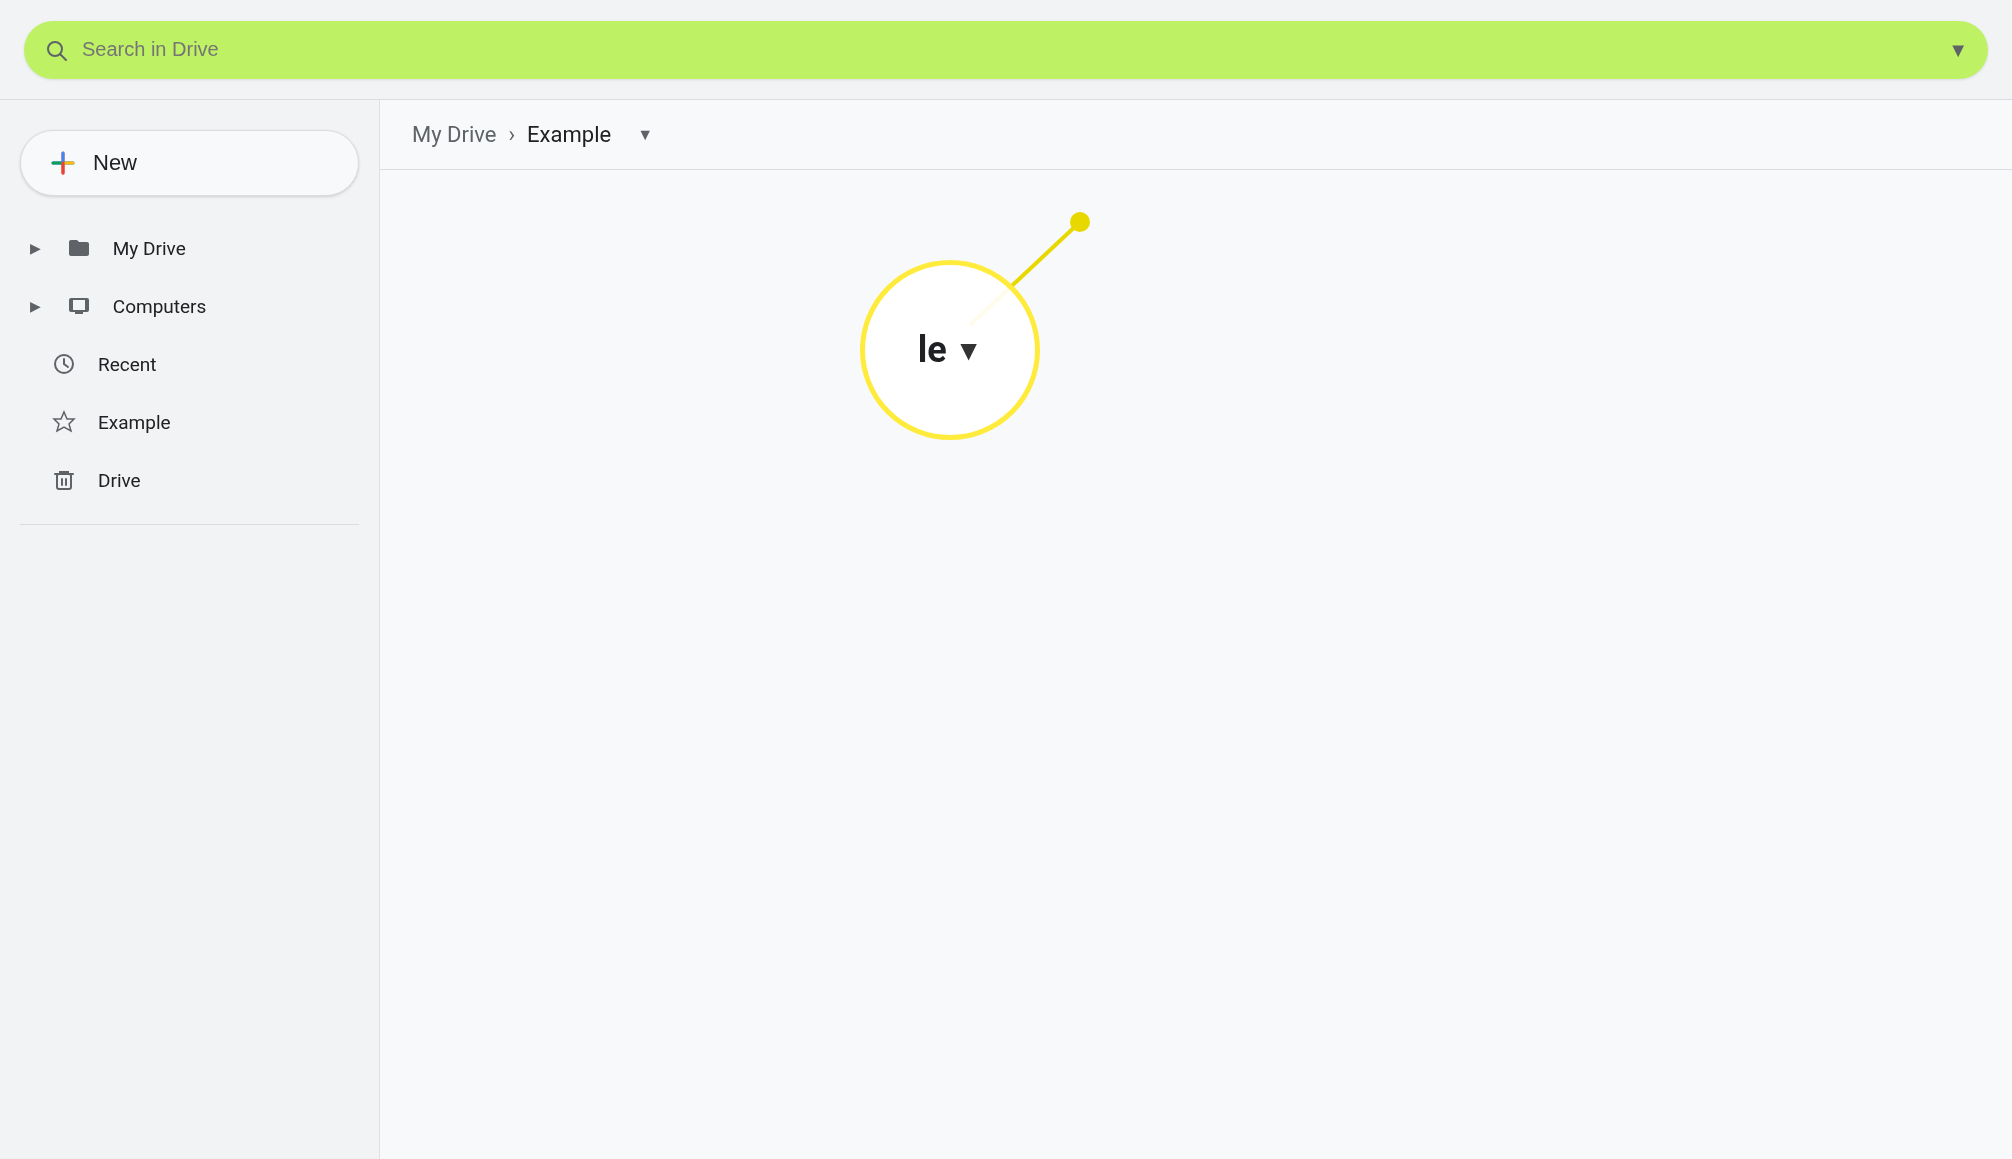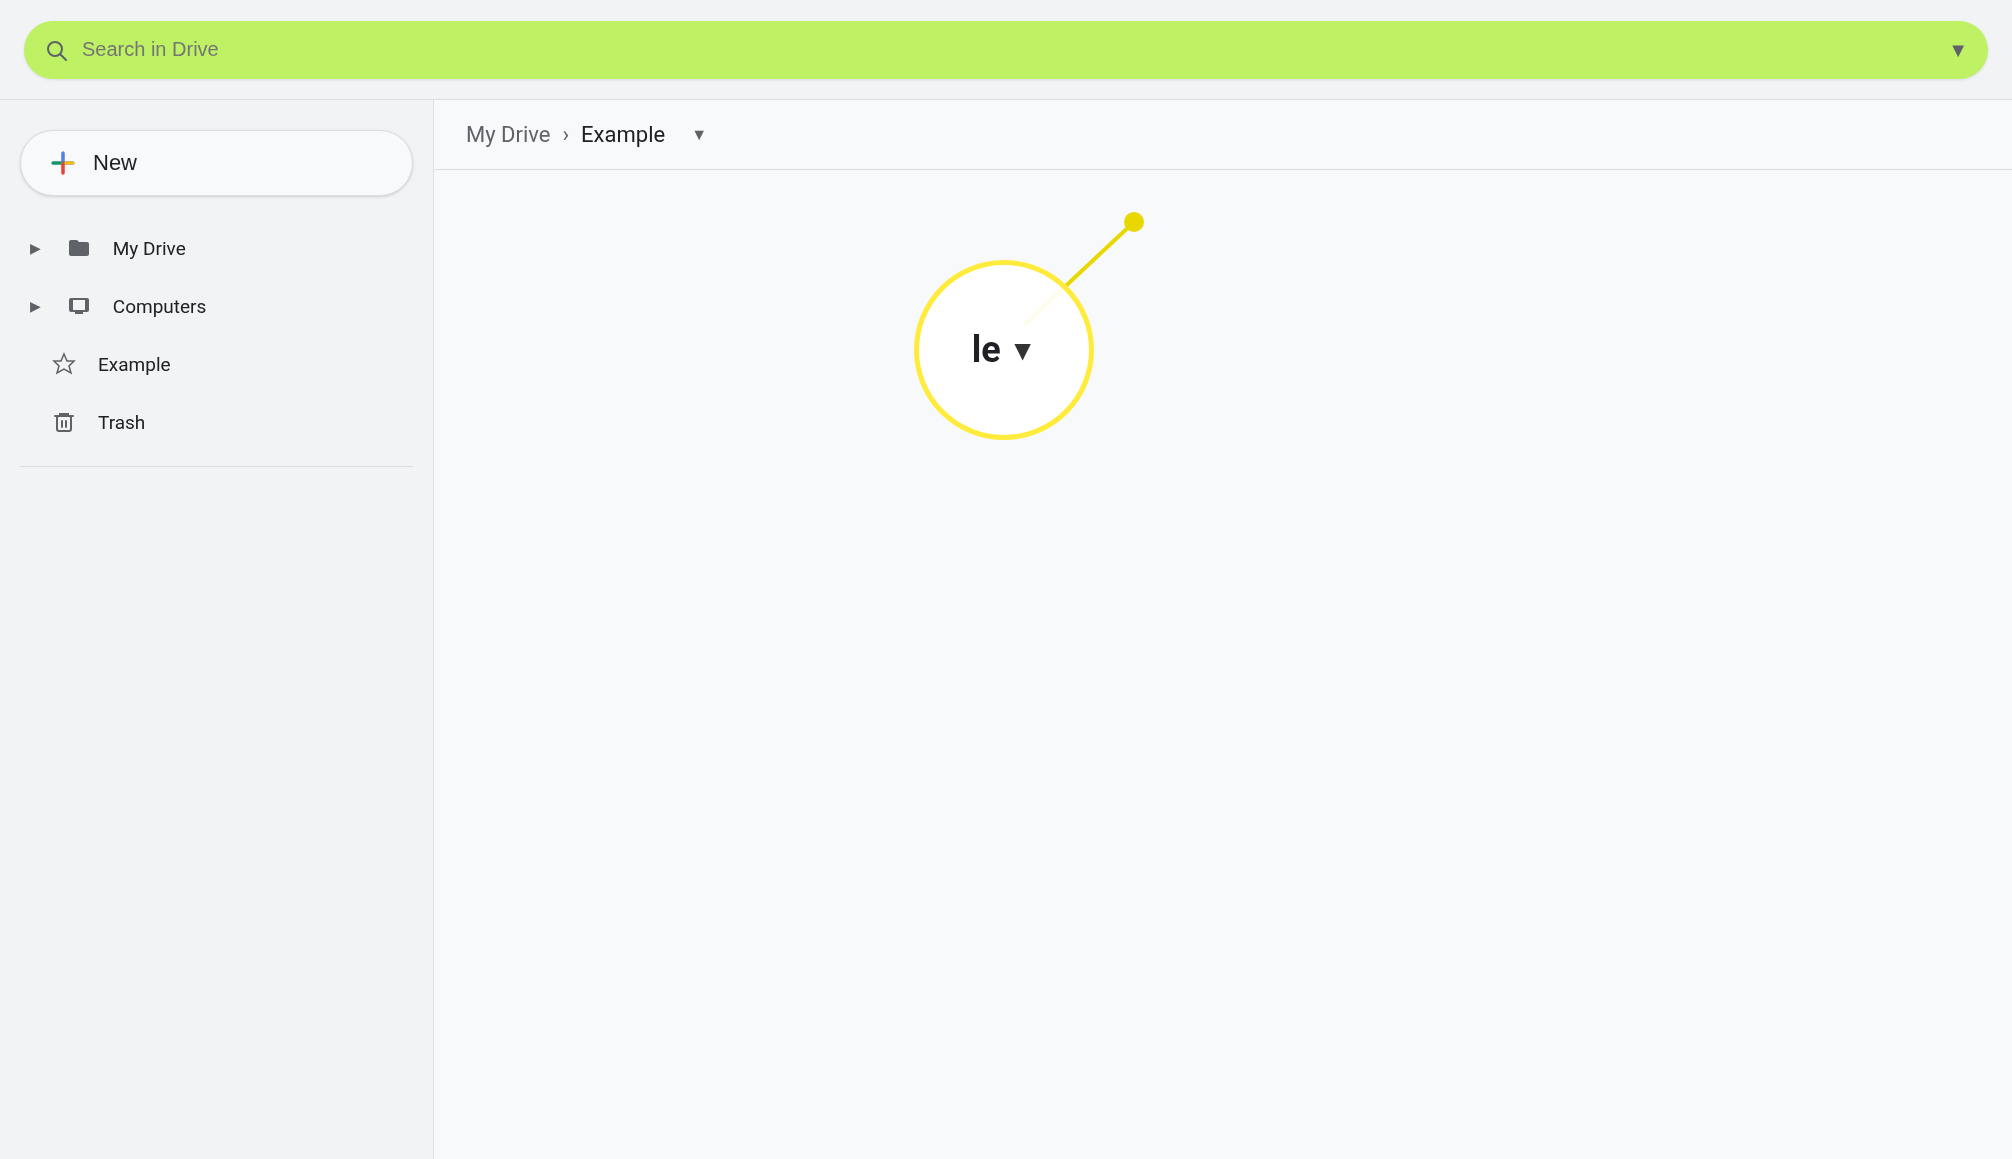--- a/index.html
+++ b/index.html
@@ -67,21 +67,21 @@
 
     
     .main-layout {
       display: flex;
       flex: 1;
       overflow: hidden;
     }
 
     
     .sidebar {
-      width: 434px;
+      width: 380px;
       background: #f1f3f4;
       padding: 20px 0;
       display: flex;
       flex-direction: column;
       flex-shrink: 0;
       border-right: 1px solid #e0e0e0;
     }
 
     .new-button {
       margin: 10px 20px 24px 20px;
@@ -389,41 +389,50 @@
           <svg width="24" height="24" viewBox="0 0 24 24" fill="none">
             <rect x="2" y="4" width="20" height="14" rx="2" fill="#5f6368"></rect>
             <rect x="6" y="6" width="12" height="10" fill="#f1f3f4"></rect>
             <rect x="8" y="18" width="8" height="2" fill="#5f6368"></rect>
           </svg>
         </span>
         <span>Computers</span>
       </div>
 
 
+      <div class="sidebar-item">
+        <span class="item-icon" style="margin-left:20px;">
+          <svg width="24" height="24" viewBox="0 0 24 24" fill="none">
+            <circle cx="12" cy="12" r="9" stroke="#5f6368" stroke-width="2"></circle>
+            <polyline points="12,7 12,12 16,15" stroke="#5f6368" stroke-width="2" stroke-linecap="round" fill="none"></polyline>
+          </svg>
+        </span>
+        <span>Recent</span>
+      </div>
 
       <div class="sidebar-item">
         <span class="item-icon" style="margin-left:20px;">
           <svg width="24" height="24" viewBox="0 0 24 24" fill="none">
             <polygon points="12,2 15,9 22,9 17,14 19,21 12,17 5,21 7,14 2,9 9,9" stroke="#5f6368" stroke-width="1.5" fill="none"></polygon>
           </svg>
         </span>
         <span>Example</span>
       </div>
 
       <div class="sidebar-item">
         <span class="item-icon" style="margin-left:20px;">
           <svg width="24" height="24" viewBox="0 0 24 24" fill="none">
             <polyline points="3,6 5,6 21,6" stroke="#5f6368" stroke-width="2" stroke-linecap="round"></polyline>
             <path d="M8 6V4H16V6" stroke="#5f6368" stroke-width="2" stroke-linecap="round"></path>
             <rect x="5" y="6" width="14" height="15" rx="2" stroke="#5f6368" stroke-width="2" fill="none"></rect>
             <line x1="10" y1="11" x2="10" y2="17" stroke="#5f6368" stroke-width="2" stroke-linecap="round"></line>
             <line x1="14" y1="11" x2="14" y2="17" stroke="#5f6368" stroke-width="2" stroke-linecap="round"></line>
           </svg>
         </span>
-        <span>Trash</span>
+        <span>Drive</span>
       </div>
     </nav>
 
     <div class="sidebar-divider"></div>
 
 
   </div>
 
   <div class="main-content">
 

